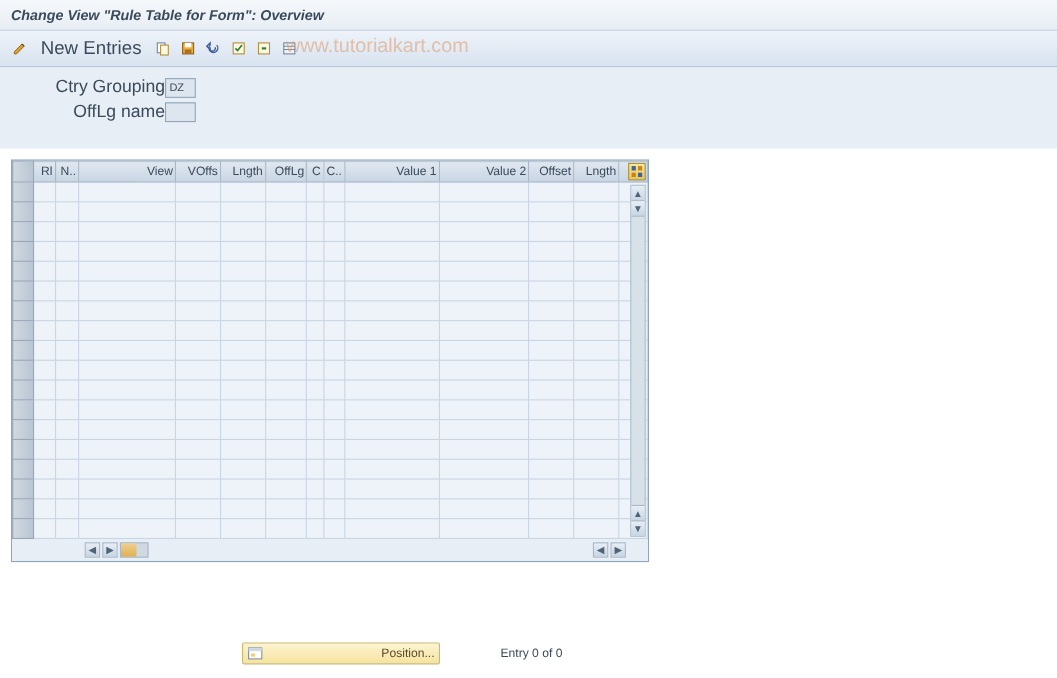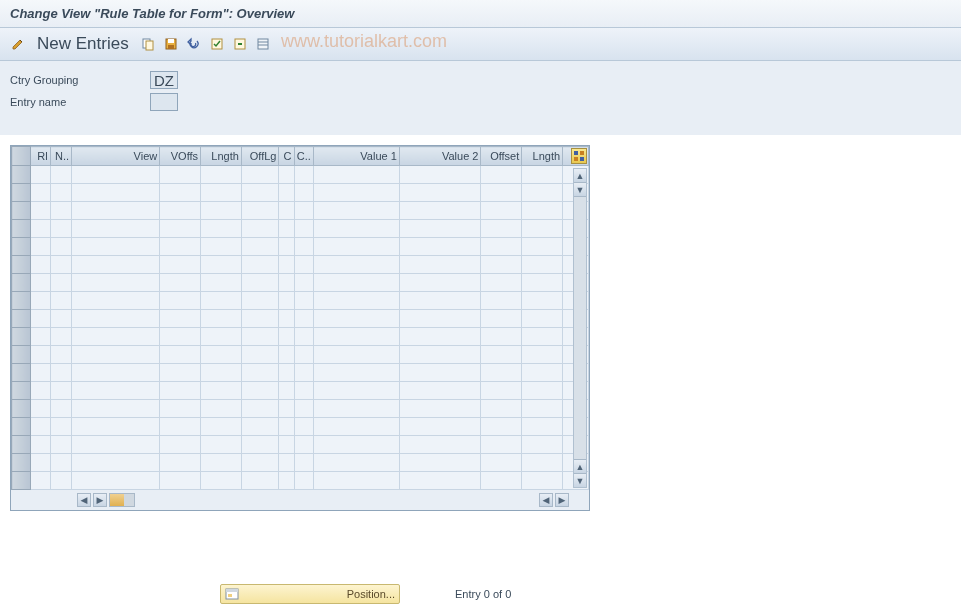--- a/index.html
+++ b/index.html
@@ -43,48 +43,49 @@
       border-radius: 2px;
     }
     .toolbar-text-btn {
       padding: 2px 6px;
       cursor: pointer;
       color: #3a4a5a;
       font-size: 17px;
     }
     .watermark {
       position: absolute;
-      left: 281px;
+      left: 260px;
       top: 3px;
       font-size: 18px;
       color: rgba(220,160,120,0.6);
       font-weight: normal;
       pointer-events: none;
     }
     .form-area {
       background: #e8eef5;
       padding: 10px 10px 20px 10px;
     }
     .form-row {
       display: flex;
       align-items: center;
       margin-bottom: 4px;
     }
     .form-label {
       width: 140px;
       color: #3a4a5a;
-      font-size: 11px;
+      font-size: 16px;
+      text-align: right;
     }
     .form-input {
       width: 28px;
       height: 18px;
       border: 1px solid #8fa5ba;
       background: #dde6ef;
       padding: 1px 3px;
-      font-size: 15px;
+      font-size: 10px;
       color: #3a4a5a;
     }
     .form-input.readonly {
       background: #dde6ef;
     }
     .table-container {
       margin: 10px 10px 0 10px;
       border: 1px solid #8fa5ba;
       background: #eef3f9;
       width: 580px;
@@ -297,21 +298,21 @@
   </span>
   <span class="watermark">www.tutorialkart.com</span>
 </div>
 
 <div class="form-area">
   <div class="form-row">
     <span class="form-label">Ctry Grouping</span>
     <input class="form-input readonly" readonly="" value="DZ" style="">
   </div>
   <div class="form-row">
-    <span class="form-label">Entry name</span>
+    <span class="form-label">OffLg name</span>
     <input class="form-input readonly" readonly="" value="" style="">
   </div>
 </div>
 
 <div class="table-container">
   <table class="grid">
     <thead>
       <tr class="grid-header-row">
         <th class="row-sel"></th>
         <th class="col-rl">Rl</th>

